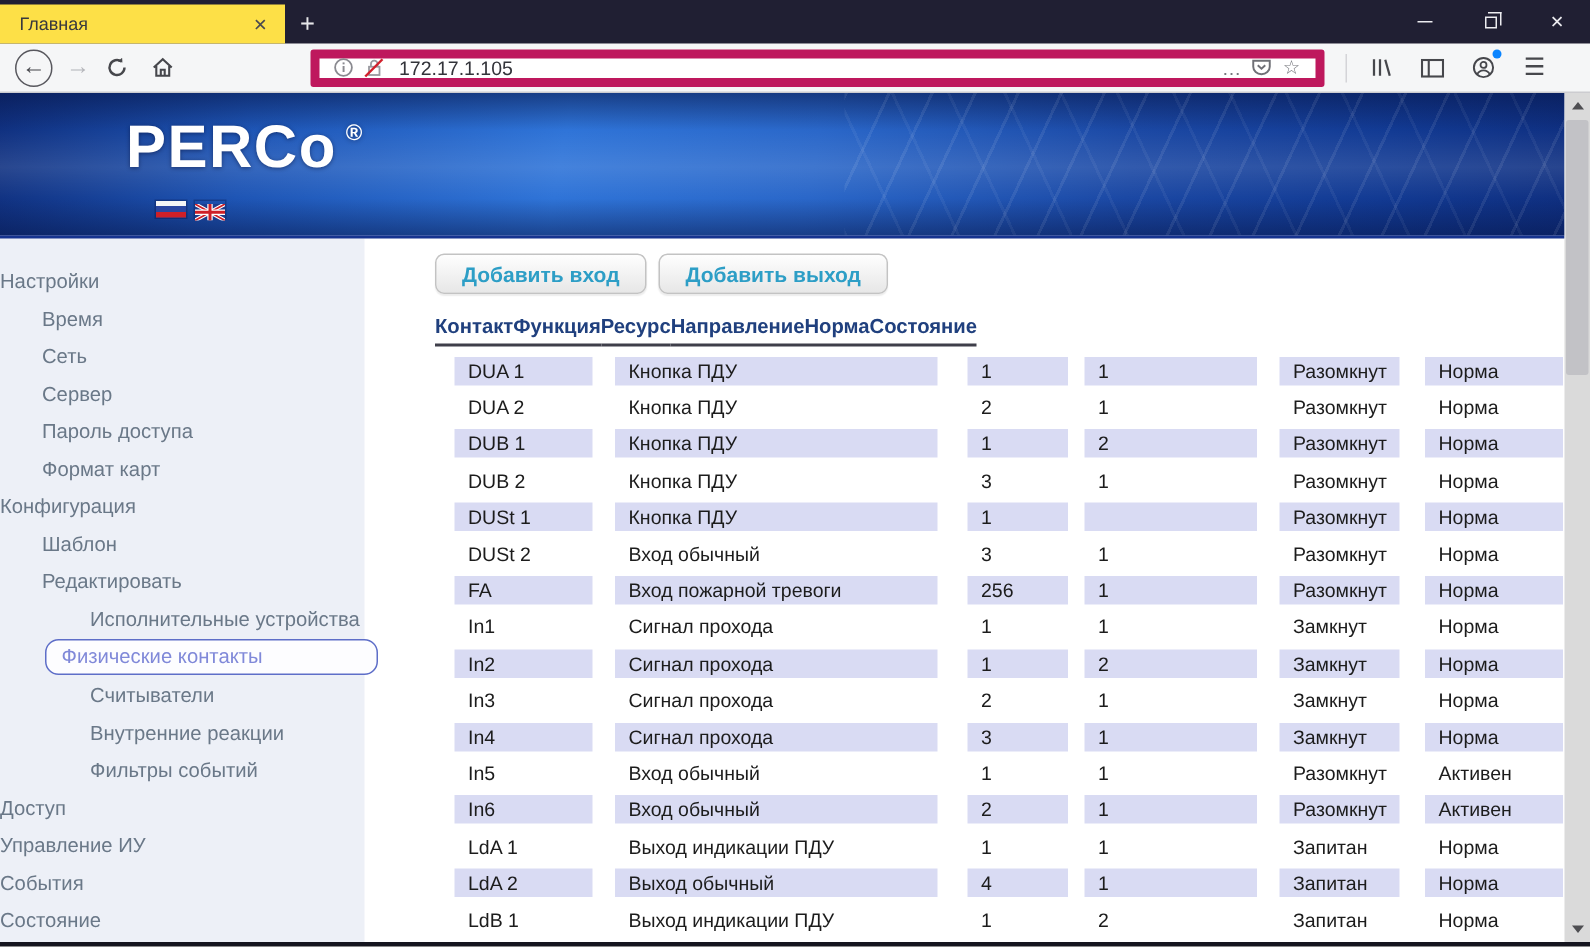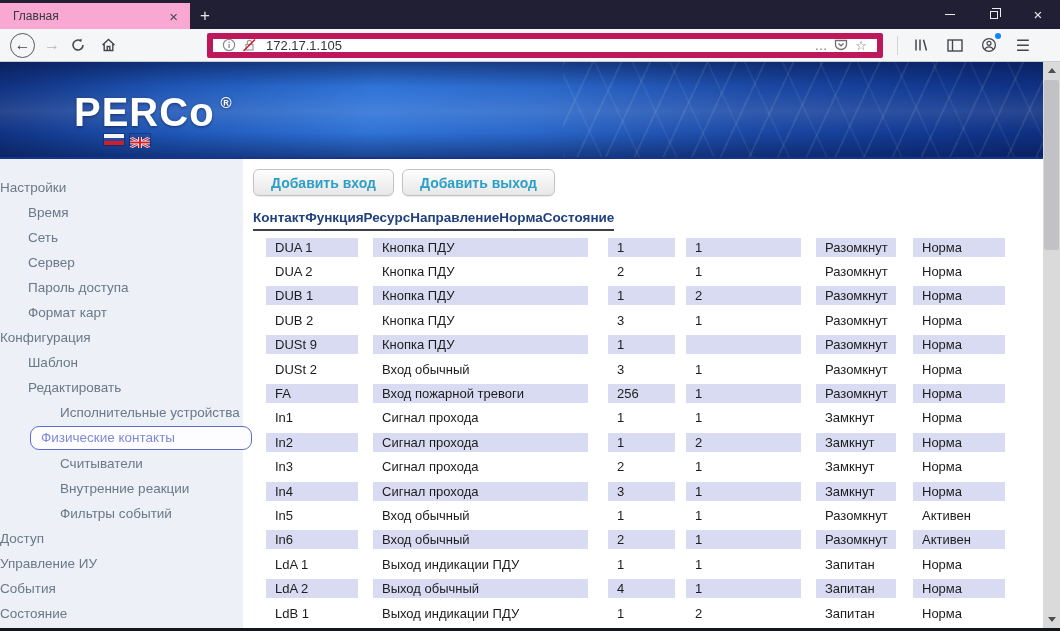--- a/index.html
+++ b/index.html
@@ -2,21 +2,21 @@
 <html><head>
 <meta charset="utf-8">
 <style>
   * { margin:0; padding:0; box-sizing:border-box; }
   html,body { background:#555; }
   body { font-family:"Liberation Sans","DejaVu Sans",sans-serif; }
   .window { position:relative; width:1060px; height:631px; background:#fff; overflow:hidden; }
 
   
   .titlebar { position:relative; height:29px; background:#201f33; display:flex; align-items:flex-end; }
-  .tab { width:190px; height:26px; background:#f9a8d4; display:flex; align-items:center; padding:0 10px 0 13px; }
+  .tab { width:190px; height:26px; background:#fde047; display:flex; align-items:center; padding:0 10px 0 13px; }
   .tab-title { flex:1; font-size:12px; color:#38383d; white-space:nowrap; overflow:hidden; }
   .tab-close { font-size:15px; color:#4a4a4f; cursor:default; padding:0 2px; }
   .newtab { width:30px; height:26px; color:#e6e6e9; font-size:17px; display:flex; align-items:center; justify-content:center; }
   .win-controls { margin-left:auto; display:flex; align-self:stretch; align-items:center; }
   .win-btn { width:44px; height:100%; display:flex; align-items:center; justify-content:center; color:#ececf0; font-size:15px; }
   .min-glyph { display:block; width:10px; height:1px; background:#ececf0; }
   .restore-glyph { position:relative; width:8px; height:8px; border:1px solid #ececf0; background:#201f33; }
   .restore-glyph::before { content:""; position:absolute; left:1px; top:-4px; width:8px; height:8px; border:1px solid #ececf0; border-left:none; border-bottom:none; }
 
   
@@ -39,38 +39,38 @@
 
   
   .banner { position:relative; height:97px; border-bottom:2px solid #16338f; overflow:hidden;
     background:
       linear-gradient(180deg, rgba(6,20,70,.55) 0%, rgba(6,20,70,0) 26%, rgba(255,255,255,.10) 52%, rgba(6,20,70,0) 74%, rgba(6,20,70,.5) 100%),
       linear-gradient(100deg, #10307f 0%, #1e55b5 16%, #2f74d8 36%, #2a67c9 52%, #1b48a4 72%, #123a93 88%, #0f2f80 100%);
   }
   .streaks { position:absolute; right:0; top:0; bottom:0; width:46%;
     background: repeating-linear-gradient(115deg, rgba(255,255,255,.08) 0 2px, rgba(255,255,255,0) 2px 26px),
                 repeating-linear-gradient(65deg, rgba(255,255,255,.05) 0 2px, rgba(255,255,255,0) 2px 34px); }
-  .logo-wrap { position:absolute; left:74px; top:14px; color:#fff;margin-top:14px; }
+  .logo-wrap { position:absolute; left:84px; top:14px; color:#fff; }
   .logo { font-size:40px; font-weight:700; letter-spacing:1px; text-shadow:0 1px 3px rgba(0,0,30,.45); }
   .logo sup { font-size:15px; font-weight:700; position:relative; top:-4px; left:6px; }
   .flags { position:absolute; left:104px; top:72px; display:flex; gap:6px; }
   .flag { width:20px; height:11px; box-shadow:0 0 0 1px rgba(0,0,40,.25); }
   .flag-ru { background:linear-gradient(to bottom,#f5f5f5 0 33%,#2a46a0 33% 66%,#cf2028 66% 100%); }
 
   
   .body { flex:1; display:flex; min-height:0; background:#fff; }
   .sidebar { width:243px; background:#edf0f7; padding-top:16px; flex-shrink:0; }
   .side-item { height:25px; line-height:25px; font-size:13.5px; color:#6a7888; white-space:nowrap; cursor:pointer; }
   .side-item.lvl0 { padding-left:0; }
   .side-item.lvl1 { padding-left:28px; }
   .side-item.lvl2 { padding-left:60px; }
   .side-item.selected { position:relative; width:222px; margin-left:30px; padding-left:10px; height:24px; line-height:22px;
     color:#8089d9; border:1.5px solid #5e6ec8; border-radius:9px; background:#fdfdff; margin-top:1px; margin-bottom:1px; }
 
-  .main { flex:1; background:#fff; padding:10px 12px 0 10px; overflow:hidden; }
+  .main { flex:1; background:#fff; padding:10px 12px 0 10px; overflow:hidden;margin-left:37px; }
   .btn-row { display:flex; gap:8px; }
   .btn { height:27px; padding:0 17px; border:1px solid #c3c3c3; border-radius:6px;
     background:linear-gradient(#fefefe,#e7e7e7); color:#2d9ec6; font-weight:700; font-size:14px;
     display:flex; align-items:center; cursor:pointer; box-shadow:0 1px 1px rgba(0,0,0,.08); }
 
   
   .grid { margin-top:11px; }
   .trow { display:flex; align-items:center; height:24.4px; }
   .thead-row { height:28px; align-items:center; padding-bottom:2px; }
   .cell { flex-shrink:0; height:19px; line-height:19px; font-size:13px; color:#1c1c1c; padding-left:9px;
@@ -315,21 +315,21 @@
                 </div>
                 <div class="trow">
                   <div class="cell c0">DUB 2</div>
                   <div class="cell c1">Кнопка ПДУ</div>
                   <div class="cell c2">3</div>
                   <div class="cell c3">1</div>
                   <div class="cell c4">Разомкнут</div>
                   <div class="cell c5">Норма</div>
                 </div>
                 <div class="trow shade">
-                  <div class="cell c0">DUSt 9</div>
+                  <div class="cell c0">DUSt 1</div>
                   <div class="cell c1">Кнопка ПДУ</div>
                   <div class="cell c2">1</div>
                   <div class="cell c3"></div>
                   <div class="cell c4">Разомкнут</div>
                   <div class="cell c5">Норма</div>
                 </div>
                 <div class="trow">
                   <div class="cell c0">DUSt 2</div>
                   <div class="cell c1">Вход обычный</div>
                   <div class="cell c2">3</div>

